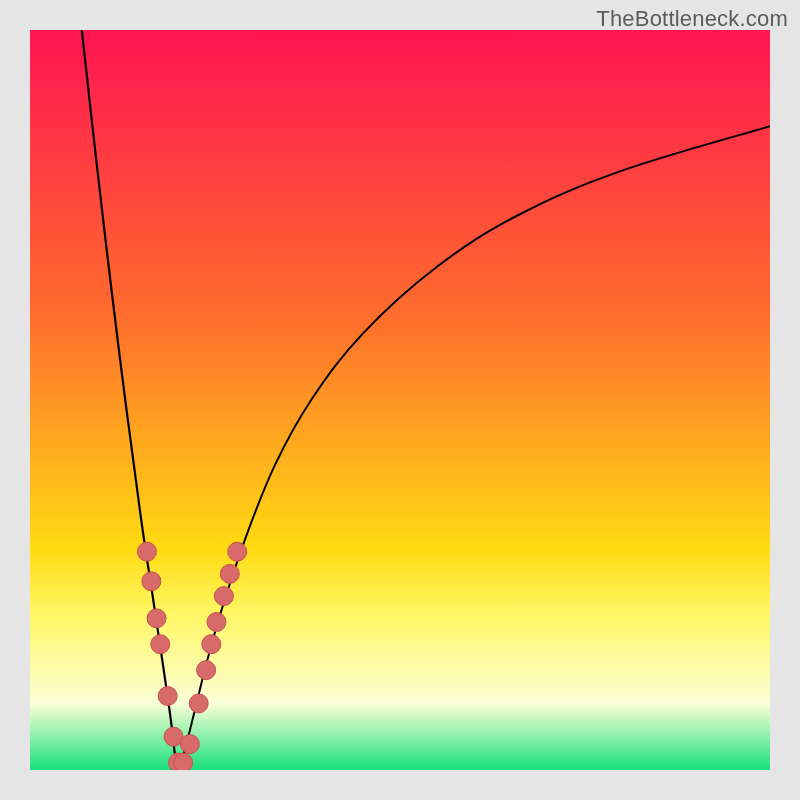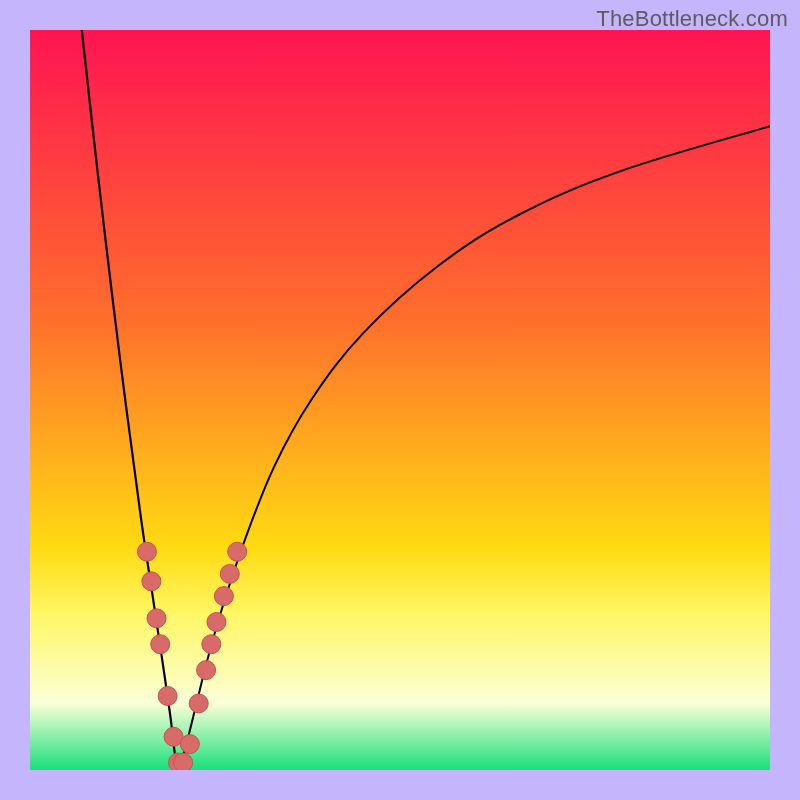--- a/index.html
+++ b/index.html
@@ -8,21 +8,21 @@
     width: 800px;
     height: 800px;
     overflow: hidden;
     background: #000;
     font-family: Arial, Helvetica, sans-serif;
   }
   .frame {
     position: absolute;
     top: 0; left: 0;
     width: 800px; height: 800px;
-    background: #c4b5fd;
+    background: #e5e5e5;
     text-align: right;
   }
   .plot {
     position: absolute;
     top: 30px;
     left: 30px;
     width: 740px;
     height: 740px;
   }
   .watermark {

